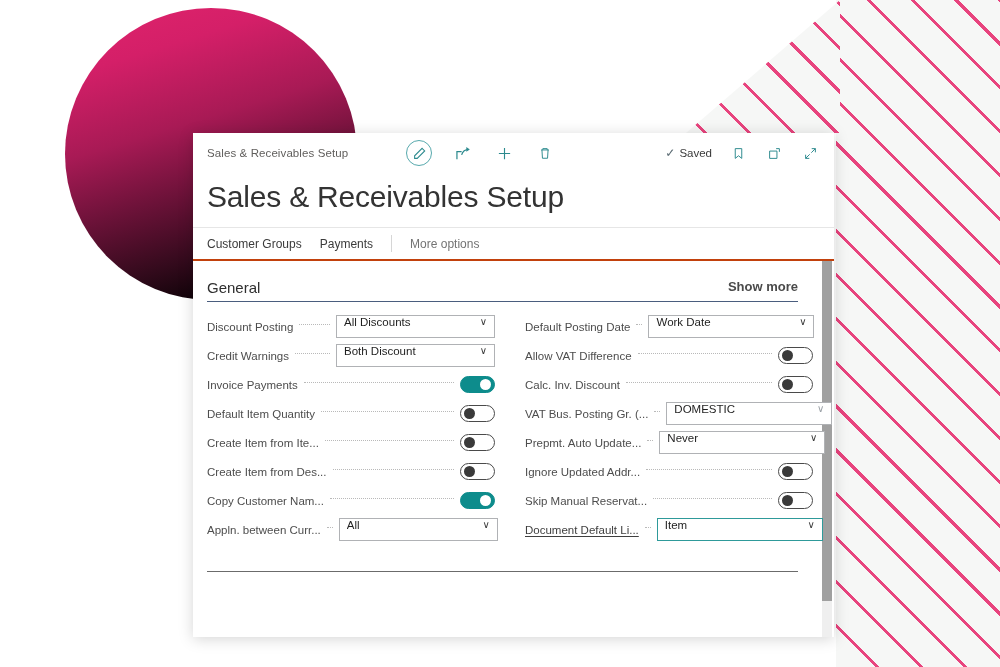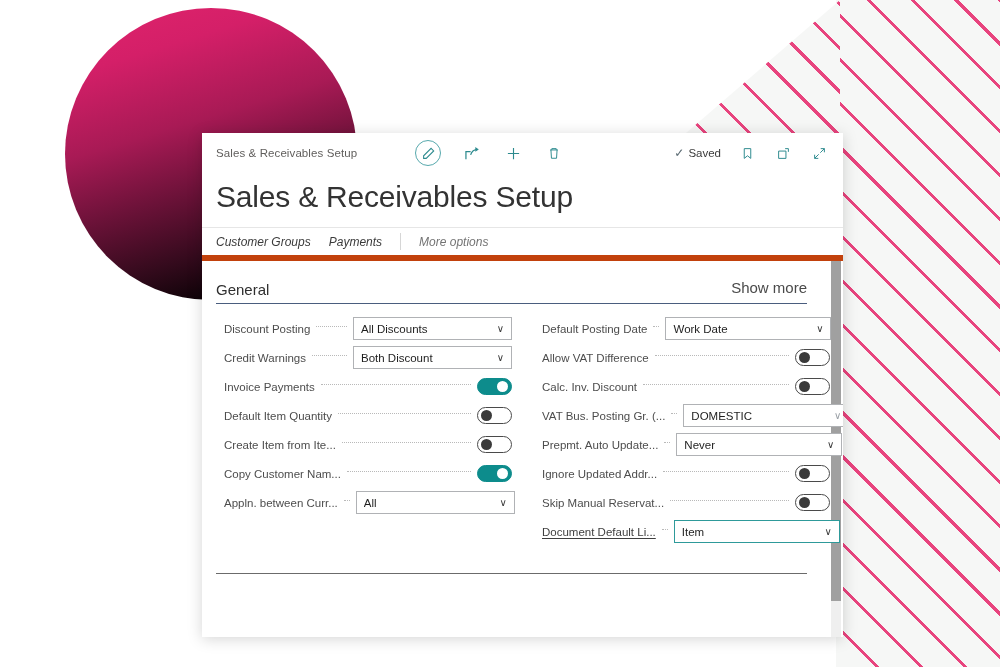--- a/index.html
+++ b/index.html
@@ -42,21 +42,21 @@
     width: 292px; height: 292px;
     border-radius: 50%;
     background: linear-gradient(163deg,
       #e0246c 0%, #d41f68 18%, #a81a55 40%,
       #6d1239 58%, #330a1c 76%, #000000 92%);
   }
 
   
   #page-card {
     position: absolute;
-    left: 202px; top: 133px;
+    left: 193px; top: 133px;
     width: 641px; height: 504px;
     background: #ffffff;
     box-shadow: 0 2px 14px rgba(0,0,0,0.17);
     overflow: hidden;
   }
 
   
   .card-header {
     height: 40px;
     display: flex; align-items: center;
@@ -94,24 +94,23 @@
     font-size: 30px; font-weight: 300; color: #333333;
     padding: 2px 0 0 14px; letter-spacing: -0.2px;
     line-height: 44px;
   }
 
   
   .ribbon {
     display: flex; align-items: center;
     height: 34px; padding-left: 14px;
     border-top: 1px solid #e6e6e6;
-    border-bottom: 6px solid #c2410c;
+    border-bottom: 2px solid #c2410c;
     margin-top: 8px;
     gap: 0;
-    font-style: italic;
   }
   .ribbon-item {
     font-size: 12px; color: #3b3b3b; cursor: pointer;
     padding: 0 14px 0 0; white-space: nowrap;
   }
   .ribbon-item:first-child { padding-right: 18px; }
   .ribbon-sep {
     width: 1px; height: 17px; background: #d6d6d6; margin: 0 18px 0 4px;
   }
   .ribbon-item.more { color: #737373; }
@@ -135,29 +134,29 @@
   .content { padding: 0 36px 0 14px; }
 
   .section-head-row {
     display: flex; align-items: flex-end; justify-content: space-between;
     padding-top: 18px;
   }
   .section-title {
     font-size: 15px; font-weight: 400; color: #2f2f2f;
   }
   .show-more {
-    font-size: 15px; color: #4a4a4a; cursor: pointer; padding-bottom: 2px;
+    font-size: 13px; color: #4a4a4a; cursor: pointer; padding-bottom: 2px; font-weight: bold;
   }
   .section-rule {
     height: 1px; background: #4a5d7e; margin-top: 5px;
   }
   .section-rule.thin { background: #6b6b6b; }
 
   .cols {
-    display: flex; gap: 30px; padding-top: 10px; margin-left: 8px;
+    display: flex; gap: 30px; padding-top: 10px;
   }
   .col { width: 288px; }
 
   .field-row {
     display: flex; align-items: center;
     height: 29px;
   }
   .field-label {
     font-size: 11.5px; color: #4d4d4d;
     white-space: nowrap; flex: 0 0 auto;
@@ -170,21 +169,21 @@
     flex: 1 1 auto; min-width: 6px;
     border-bottom: 1px dotted #b9b9b9;
     margin: 0 6px 4px 6px; height: 1px;
   }
 
   .sel {
     flex: 0 0 auto;
     width: 159px; height: 23px;
     border: 1px solid #b0b2b5;
     background: #ffffff;
-    display: flex; align-items: center;
+    display: flex; align-items: flex-start;
     padding: 0 7px;
     font-size: 11.5px; color: #1e1e1e;
     cursor: pointer; position: relative;
   }
   .sel .val { flex: 1 1 auto; white-space: nowrap; overflow: hidden; }
   .sel .chev { font-size: 10px; color: #3a3a3a; margin-left: 4px; }
   .sel.soft .chev { color: #9aa0a6; }
   .col.right .sel { width: 166px; }
 
   
@@ -325,20 +324,27 @@
               </div>
             </div>
             <div class="field-row">
               <div class="field-label">Create Item from Ite...</div>
               <div class="leader"></div>
               <div class="toggle">
                 <div class="knob"></div>
               </div>
             </div>
             <div class="field-row">
+              <div class="field-label">Create Item from Des...</div>
+              <div class="leader"></div>
+              <div class="toggle">
+                <div class="knob"></div>
+              </div>
+            </div>
+            <div class="field-row">
               <div class="field-label">Copy Customer Nam...</div>
               <div class="leader"></div>
               <div class="toggle on">
                 <div class="knob"></div>
               </div>
             </div>
             <div class="field-row">
               <div class="field-label">Appln. between Curr...</div>
               <div class="leader"></div>
               <div class="sel">

